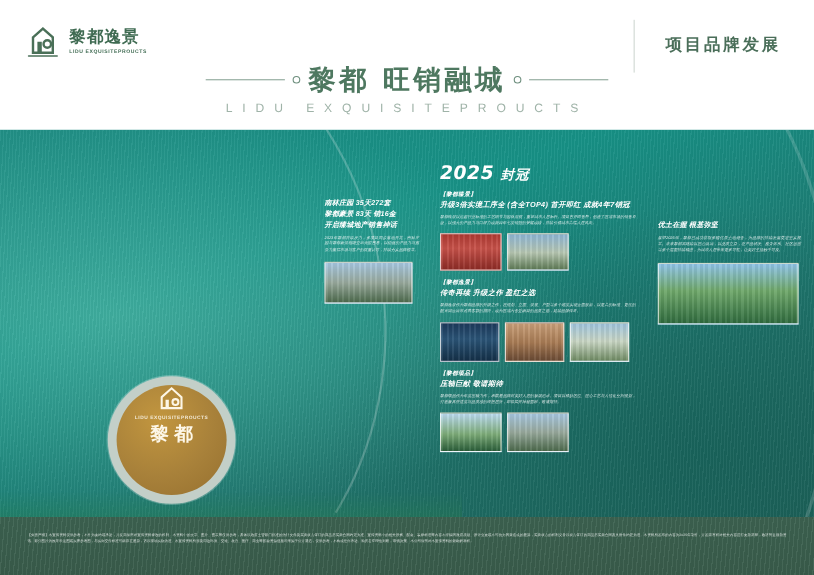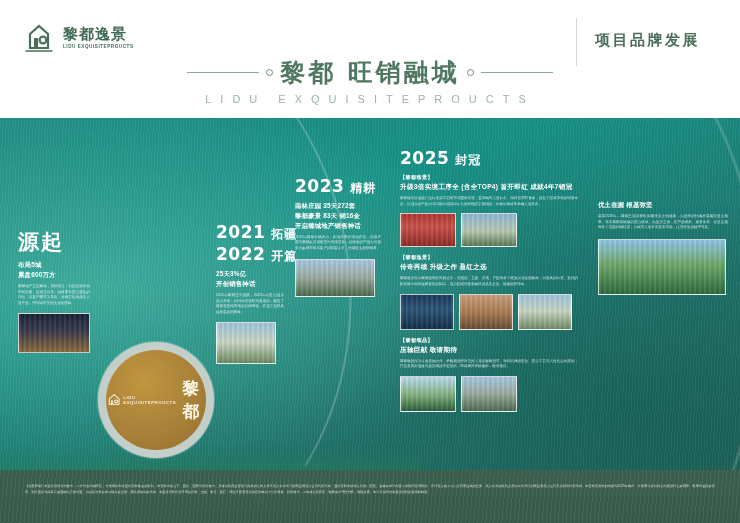--- a/index.html
+++ b/index.html
@@ -12,21 +12,21 @@
 
   
   .header { position: absolute; left: 0; top: 0; width: 740px; height: 118px; background: #ffffff; }
 
   .brand-logo { position: absolute; left: 22px; top: 21px; display: flex; align-items: center; gap: 7px; }
   .brand-mark { width: 34px; height: 34px; position: relative; }
   .brand-text { display: flex; flex-direction: column; justify-content: center; }
   .brand-cn { font-size: 15px; font-weight: 700; color: #3f6b52; letter-spacing: 1px; line-height: 1.15; }
   .brand-en { font-size: 4.6px; font-weight: 700; color: #3f6b52; letter-spacing: 0.55px; line-height: 1.4; margin-top: 2px; }
 
-  .header-right { position: absolute; right: 40px; top: 31px; font-size: 15px; font-weight: 700;
+  .header-right { position: absolute; right: 30px; top: 31px; font-size: 15px; font-weight: 700;
                   color: #4a6e59; letter-spacing: 2.5px; }
   .header-divider { position: absolute; right: 163px; top: 18px; width: 1px; height: 48px; background: #cfd8d2; }
 
   .title-row { position: absolute; left: 0; top: 56px; width: 740px; display: flex;
                align-items: center; justify-content: center; gap: 7px; }
   .rule { width: 72px; height: 1px; background: #8da79a; }
   .dot-ring { width: 7px; height: 7px; border: 1.4px solid #6e8f7e; border-radius: 50%; }
   .main-title { font-size: 25px; font-weight: 700; color: #4e7860; letter-spacing: 3px;
                 white-space: nowrap; font-family: "DejaVu Sans", sans-serif; }
   .sub-title { position: absolute; left: 0; top: 93px; width: 740px; text-align: center;
@@ -55,27 +55,27 @@
   .grass { position: absolute; left: 0; bottom: 0; width: 420px; height: 76px;
     background: linear-gradient(0deg, rgba(40,120,60,0.85) 0%, rgba(48,135,72,0.45) 45%, rgba(40,130,90,0) 100%);
     filter: blur(0.4px); }
 
   
   .medallion { position: absolute; left: 98px; top: 224px; width: 116px; height: 116px; border-radius: 50%;
                background: #c3cfc8; display: flex; align-items: center; justify-content: center;
                box-shadow: 0 0 0 1px rgba(255,255,255,0.25); }
   .medallion-inner { width: 100px; height: 100px; border-radius: 50%;
                background: radial-gradient(circle at 38% 32%, #c2963f 0%, #a8813a 55%, #96702f 100%);
-               display: flex; flex-direction: row; align-items: center; justify-content: flex-start; gap: 1px; }
+               display: flex; flex-direction: column; align-items: center; justify-content: flex-start; gap: 1px; }
   .med-en { font-size: 4.4px; color: #f3ead6; letter-spacing: 0.5px; font-weight: 700; }
   .med-cn { font-size: 17px; color: #fdf7e8; font-weight: 700; letter-spacing: 5px;
             margin-left: 5px; font-family: "DejaVu Sans", sans-serif; }
 
   
-  .block { position: absolute; color: #ffffff; }
+  .block { position: absolute; color: #ffffff; font-style: italic; }
   .yr-line { display: flex; align-items: baseline; gap: 6px; white-space: nowrap; }
   .yr { font-size: 17px; font-weight: 700; color: #ffffff; letter-spacing: 0.5px;
         font-family: "DejaVu Sans", sans-serif; }
   .yr-tag { font-size: 12px; font-weight: 700; color: #ffffff; letter-spacing: 1px; }
   .lead { font-size: 6.4px; font-weight: 700; color: #ffffff; line-height: 1.55; margin-top: 4px;
           letter-spacing: 0.2px; }
   .body-txt { font-size: 3.5px; color: rgba(255,255,255,0.80); line-height: 1.62; margin-top: 4px;
               text-align: justify; letter-spacing: 0.05px; }
   .sect-tag { font-size: 5.2px; font-weight: 700; color: #ffffff; margin-top: 7px; letter-spacing: 0.3px; }
   .sect-lead { font-size: 6.6px; font-weight: 700; color: #ffffff; margin-top: 2px; letter-spacing: 0.3px; }
@@ -153,52 +153,23 @@
         <svg width="30" height="26" viewBox="0 0 30 26" aria-hidden="true">
           <path d="M6 11 L15 3 L24 11 L24 21 L6 21 Z" fill="none" stroke="#fdf6e6" stroke-width="1.9"></path>
           <path d="M9.5 21 L9.5 13.5 L12.5 13.5 L12.5 21 Z" fill="#fdf6e6"></path>
           <circle cx="18.5" cy="15.5" r="2.7" fill="none" stroke="#fdf6e6" stroke-width="1.9"></circle>
         </svg>
         <div class="med-en">LIDU EXQUISITEPROUCTS</div>
         <div class="med-cn">黎都</div>
       </div>
     </div>
 
-    <div class="block" style="left:18px; top:110px; width:72px;">
-      <div class="big-title">源起</div>
-      <div class="lead" style="white-space:pre-line;">布局5城
-累盘600万方</div>
-      <div class="body-txt">黎都地产立足黎城，深耕本土，以品质筑就城市新封面。自创立以来，始终秉持匠心营造的理念，以客户需求为导向，持续打造高品质人居产品，书写城市美好生活新篇章。</div>
-      <div class="photo ph-night" style="width:72px;height:40px;margin-top:7px;">
-        <div class="ph-ov"></div>
-      </div>
-    </div>
-
-    <div class="block" style="left:216px; top:104px; width:68px;">
-      <div class="yr-line">
-        <span class="yr">2021</span>
-        <span class="yr-tag">拓疆</span>
-      </div>
-      <div class="yr-line" style="margin-top:1px;">
-        <span class="yr">2022</span>
-        <span class="yr-tag">开篇</span>
-      </div>
-      <div class="lead" style="white-space:pre-line;">25天3%亿
-开创销售神话</div>
-      <div class="body-txt">2021年黎都正式启航，2022年以匠心品质进入市场，短时间内斩获亮眼成绩，奠定了黎都在区域市场的口碑基础，开启了品牌高速发展的新篇章。</div>
-      <div class="photo ph-res" style="width:60px;height:42px;margin-top:7px;">
-        <div class="ph-ov"></div>
-      </div>
-    </div>
+
 
     <div class="block" style="left:295px; top:58px; width:86px;">
-      <div class="yr-line">
-        <span class="yr">2023</span>
-        <span class="yr-tag">精耕</span>
-      </div>
       <div class="lead" style="white-space:pre-line;">南林庄园 35天272套
 黎都豪景 83天 销16金
 开启臻城地产销售神话</div>
       <div class="body-txt">2023年黎都持续发力，多项目同步落地开花，南林庄园与黎都豪景相继交出亮眼答卷，以稳健的产品力与服务力赢得市场与客户的双重认可，持续夯实品牌根基。</div>
       <div class="photo ph-high" style="width:80px;height:38px;margin-top:7px;">
         <div class="ph-ov"></div>
       </div>
     </div>
 
 

